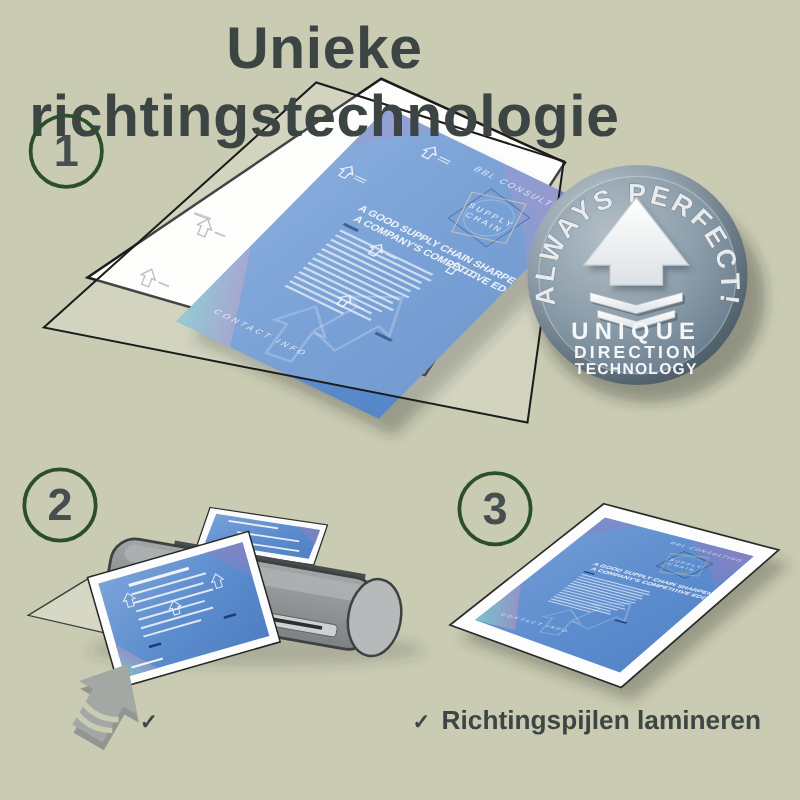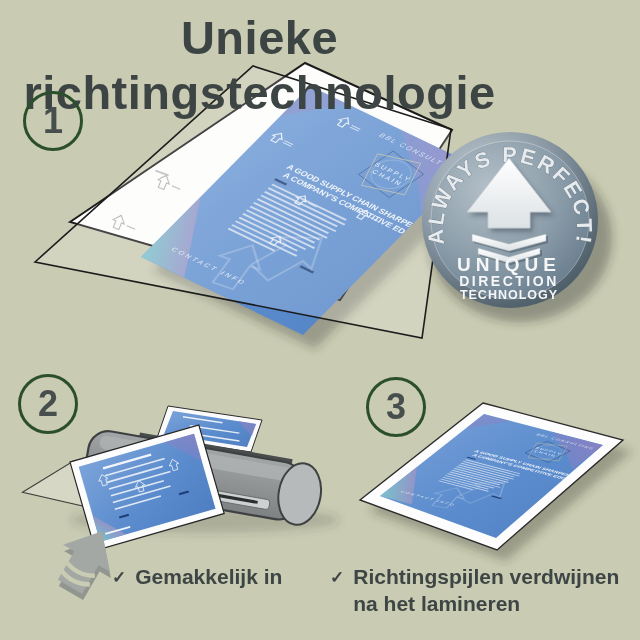--- a/index.html
+++ b/index.html
@@ -267,24 +267,23 @@
   <div class="step-circle" id="circle-2">
     <span>2</span>
   </div>
   <div class="step-circle" id="circle-3">
     <span>3</span>
   </div>
 
   <div class="bullet" id="bullet-1">
     <span class="mark">✓</span>
     <span>
-      <span>Gemakkelijk in</span><br>
+      <br>
     </span>
   </div>
   <div class="bullet" id="bullet-2">
     <span class="mark">✓</span>
     <span>
-      <span>Richtingspijlen verdwijnen</span><br>
-      <span>na het lamineren</span>
+      <span>Richtingspijlen lamineren</span><br>
     </span>
   </div>
 
 </div>
 
 </body></html>

